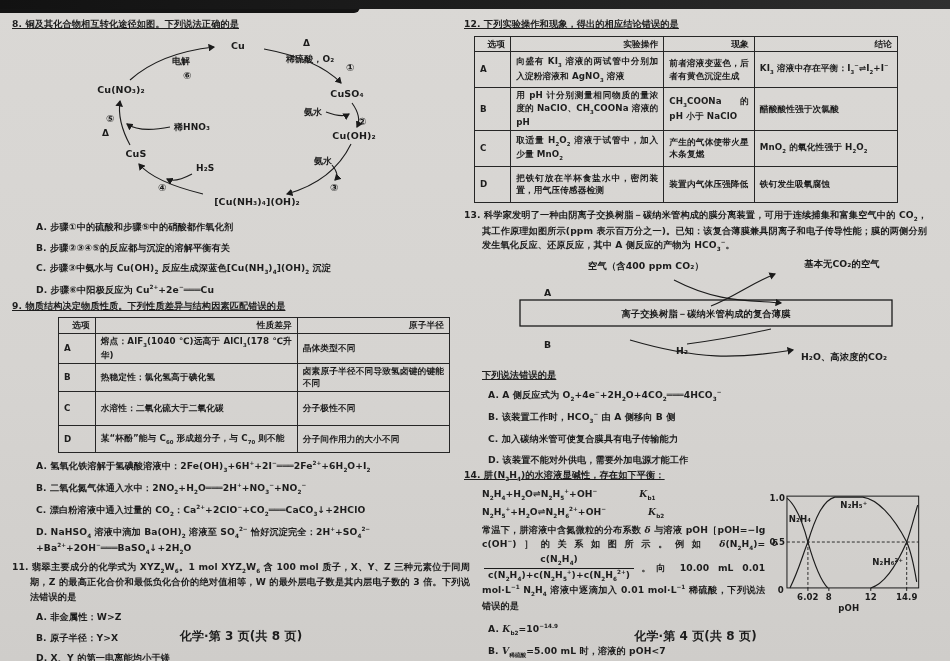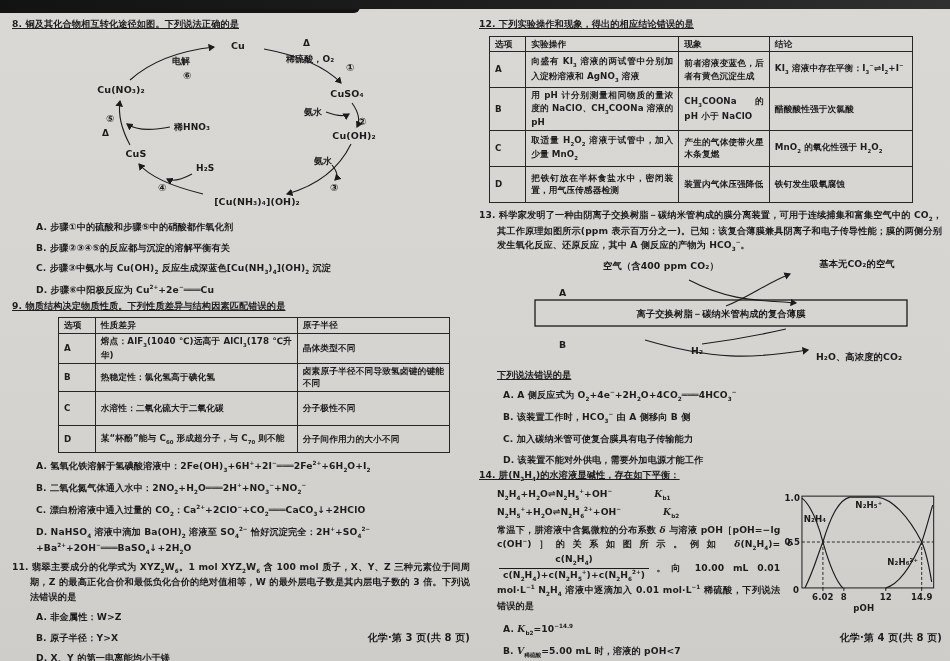--- a/index.html
+++ b/index.html
@@ -3,47 +3,47 @@
 <meta charset="utf-8">
 <style>
   html,body{margin:0;padding:0;background:#b9b7b4;}
   .scan{position:relative;width:950px;height:661px;background:linear-gradient(180deg,#dad8d5 0%,#d6d4d1 55%,#cfcdca 100%);
         overflow:hidden;font-family:"DejaVu Sans","Liberation Sans",sans-serif;color:#1d1d1d;}
   .edge-top{position:absolute;top:0;left:0;width:100%;height:9px;
             background:linear-gradient(90deg,#121212 0%,#1c1c1c 45%,#262626 75%,#303030 100%);}
   .edge-top-thick{position:absolute;top:0;left:0;width:360px;height:13px;background:#141414;border-radius:0 0 6px 0;}
   .page{position:absolute;top:16px;height:638px;font-size:9.2px;line-height:1.58;font-weight:600;letter-spacing:.1px;}
   .page-l{left:12px;width:458px;}
-  .page-r{left:479px;width:463px;}
+  .page-r{left:464px;width:463px;}
   .stem{padding-left:16px;text-indent:-16px;margin-top:1px;text-decoration:underline;}
   .para{padding-left:18px;text-indent:-18px;text-align:justify;margin-top:3px;}
   .opts{padding-left:24px;}
   .opt{margin-top:6px;}
   sub,sup{font-size:.62em;letter-spacing:0;}
   i{font-family:"DejaVu Serif","Liberation Serif",serif;}
   table{border-collapse:collapse;font-size:8.7px;line-height:1.45;color:#1d1d1d;}
   th,td{border:1px solid #262626;padding:1px 5px;vertical-align:middle;}
-  th{text-align:left;font-weight:700;}
+  th{text-align:right;font-weight:700;}
   td.key{text-align:center;width:26px;}
   .t9{margin:4px 0 4px 46px;width:392px;}
   .t12{margin:4px 0 5px 10px;width:424px;}
   .t9 td,.t12 td{text-align:justify;}
   svg text{fill:#1b1b1b;font-weight:600;}
   .cyc-wrap{margin:1px 0 1px 8px;}
   .mem-wrap{margin:2px 0 0 14px;}
   .q14row{display:flex;align-items:flex-start;margin-top:2px;}
   .q14text{width:302px;}
   .eqline{display:flex;padding-left:18px;margin-top:1.5px;}
   .eqk{margin-left:42px;}
   .fwrap{padding-left:18px;text-align:justify;margin-top:2px;}
   .frac{display:inline-block;vertical-align:middle;text-align:center;margin:0 2px;line-height:1.35;}
   .frac .num{display:block;padding:0 4px;border-bottom:1px solid #1b1b1b;}
   .frac .den{display:block;padding:0 4px;}
   .q14graph{width:160px;margin-left:2px;margin-top:6px;}
-  .footer{position:absolute;bottom:8px;left:0;right:0;text-align:right;font-size:10px;}
+  .footer{position:absolute;bottom:8px;left:0;right:0;text-align:center;font-size:12px;}
 </style>
 </head>
 <body>
 
 <div class="scan">
   <div class="edge-top-thick"></div>
   <div class="edge-top"></div>
 
   <div class="page page-l">
 

